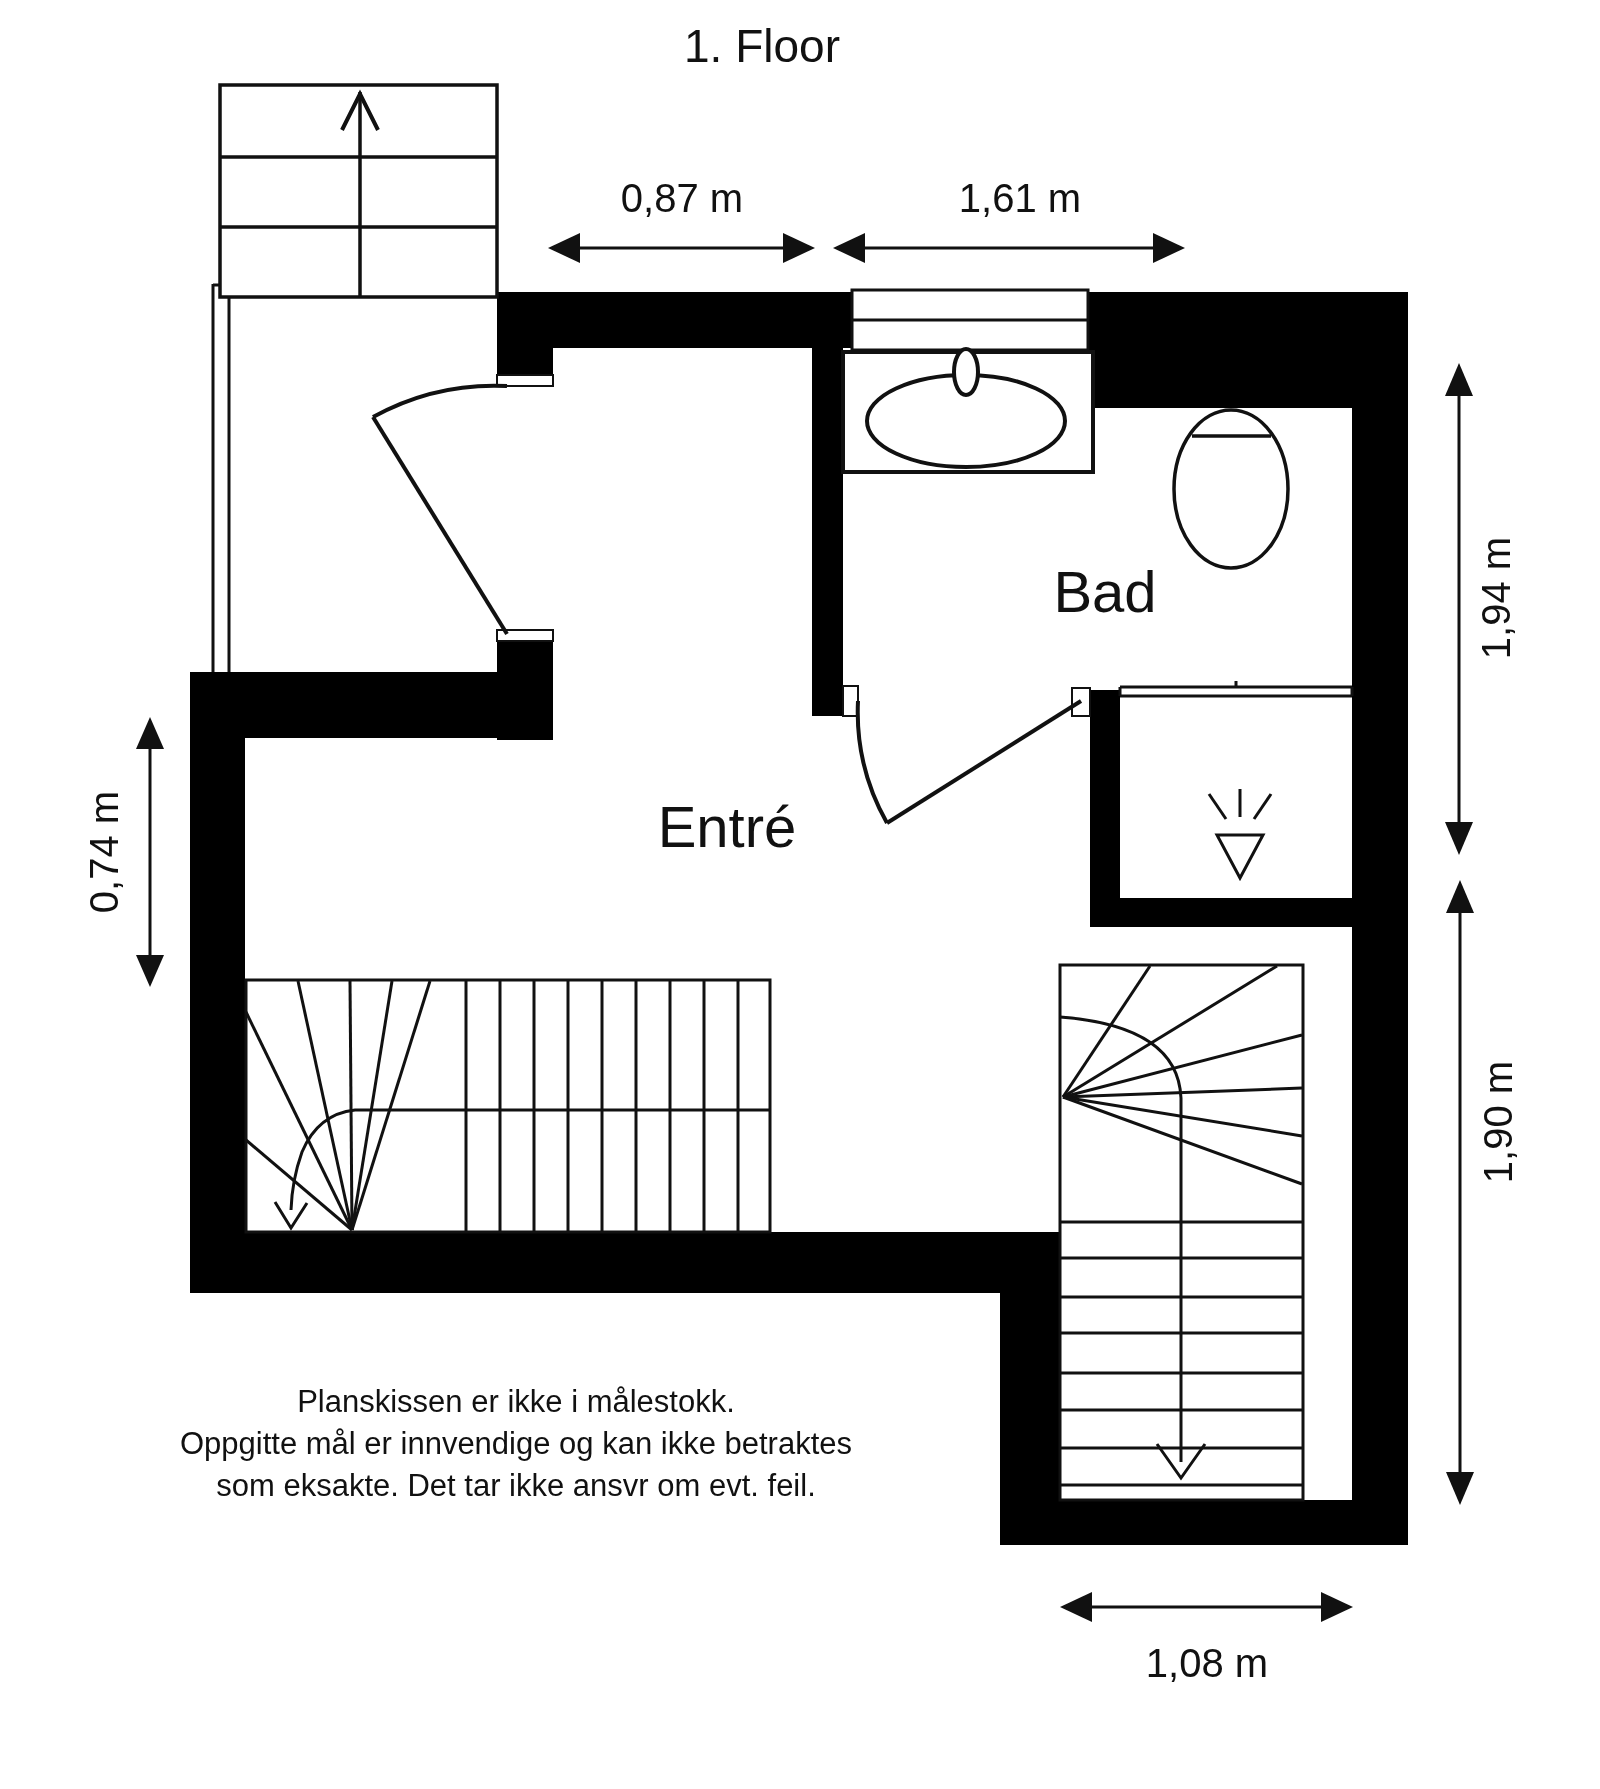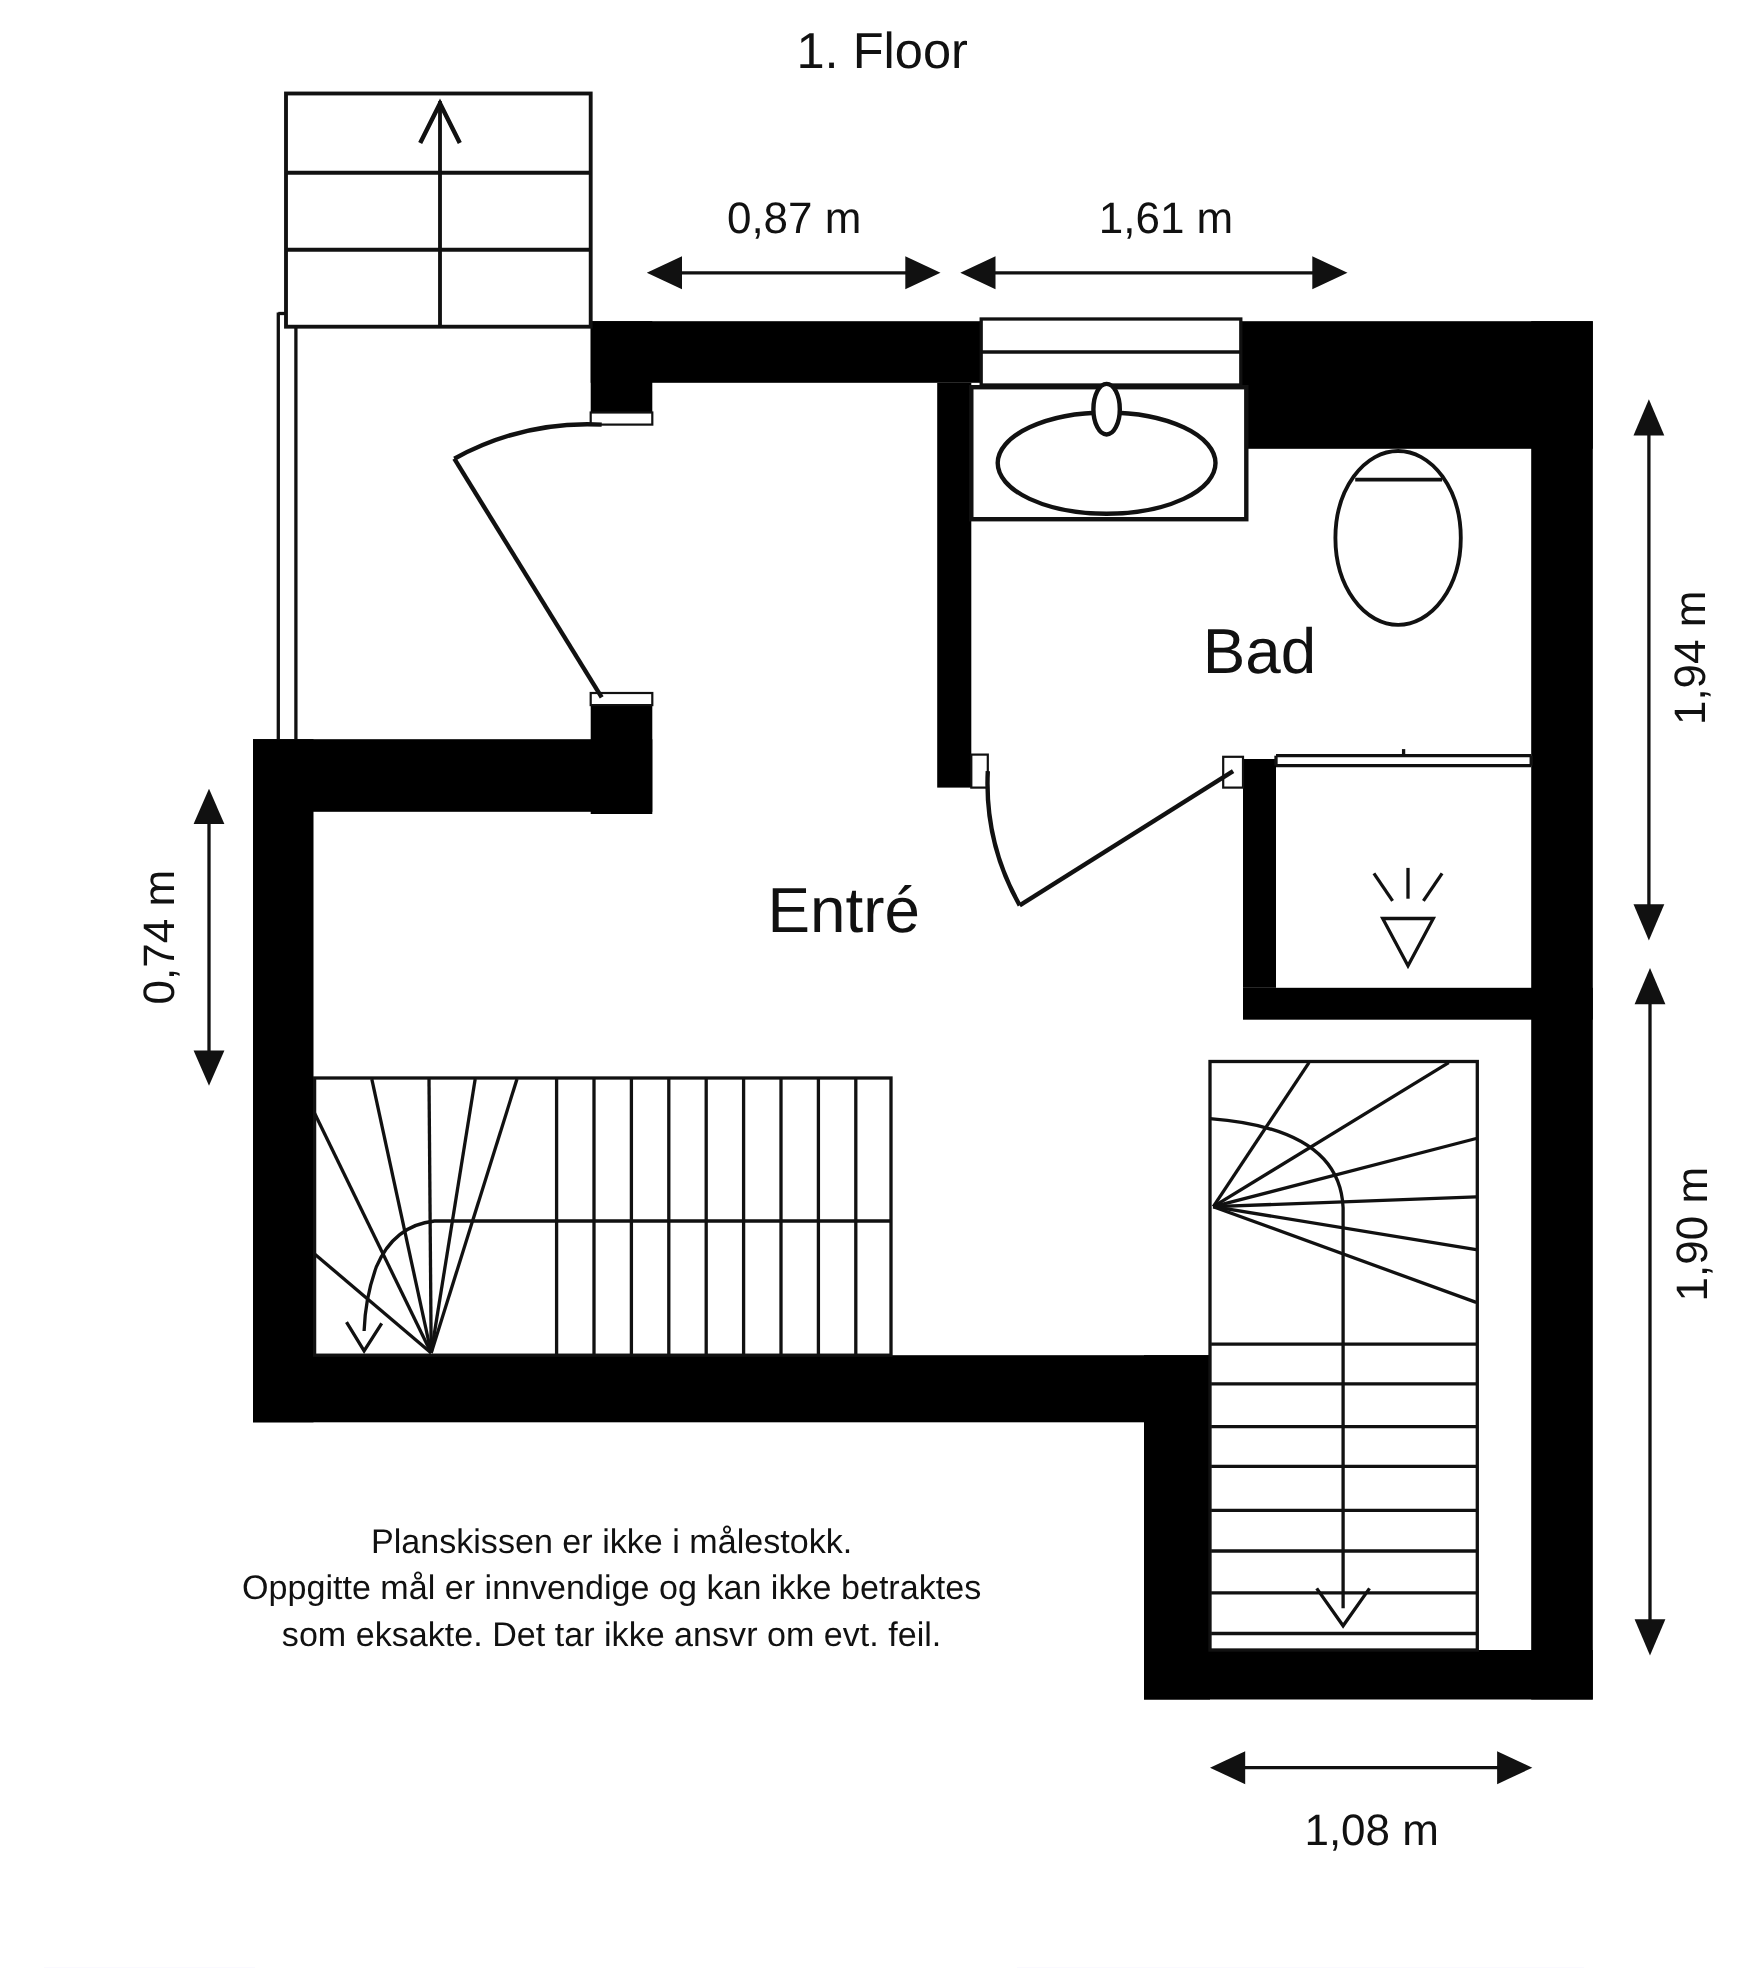--- a/index.html
+++ b/index.html
@@ -1,21 +1,20 @@
 <!DOCTYPE html>
 <html><head>
 <meta charset="utf-8">
 <style>
   html, body { margin: 0; padding: 0; background: #ffffff; }
   .page {
     width: 1400px; height: 1789px;
-    background: #c4b5fd;
+    background: #c2410c;
     font-family: "Liberation Sans", sans-serif;
     position: relative;
-    margin-left: 40px;
   }
   svg text {
     font-family: "Liberation Sans", sans-serif;
     fill: #111111;
   }
   .title-text   { font-size: 46px; }
   .room-label   { font-size: 58px; }
   .dim-label    { font-size: 40px; }
   .note-line    { font-size: 31px; }
 </style>

